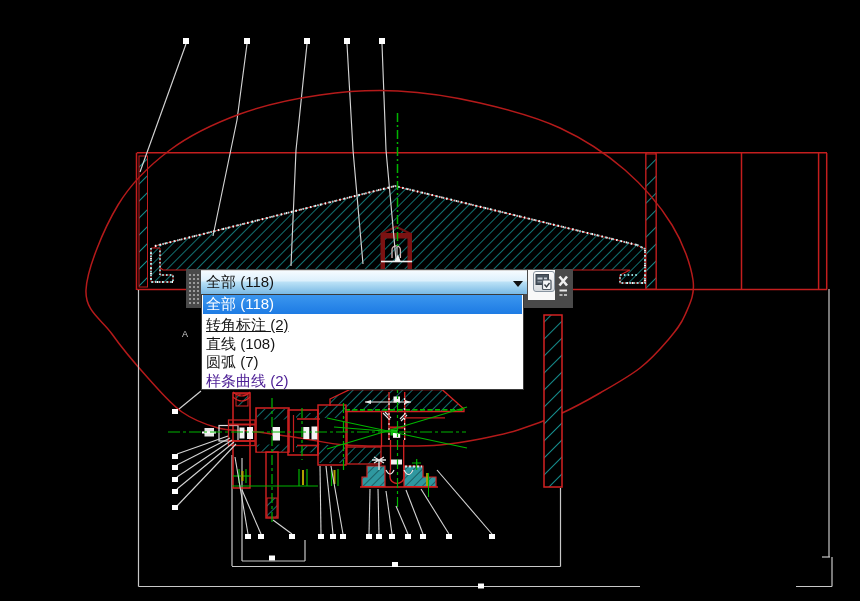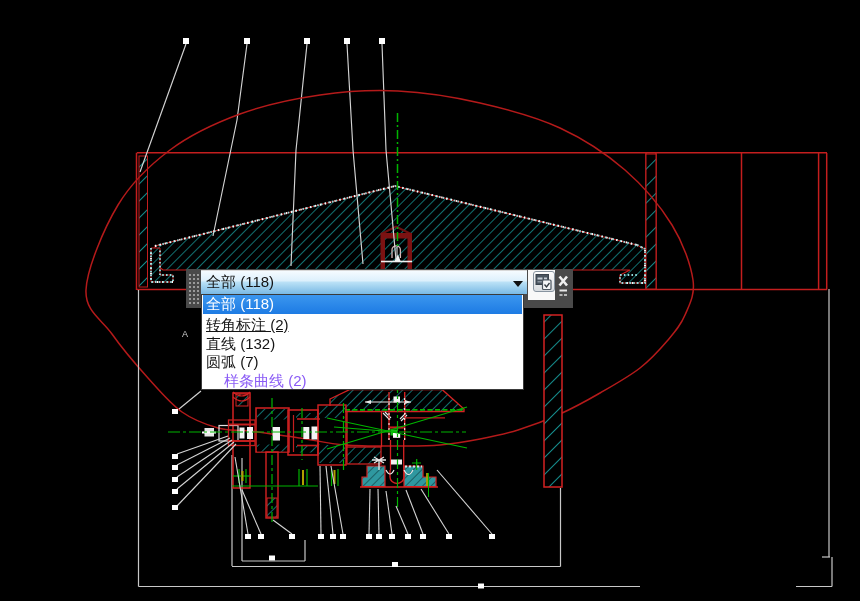--- a/index.html
+++ b/index.html
@@ -296,23 +296,23 @@
 <div style="position:absolute;left:201px;top:269.5px;width:326px;height:24.5px;
   background:linear-gradient(#f5fbff 0%,#ddf0fc 42%,#b9e0f6 50%,#79b9e4 100%);
   border-top:1px solid #d8d8d8;">
   <div style="position:absolute;left:5px;top:2px;font-size:15px;color:#141414;">全部 (118)</div>
   <div style="position:absolute;right:4px;top:10px;width:0;height:0;border-left:5.5px solid transparent;border-right:5.5px solid transparent;border-top:6.5px solid #101010;"></div>
 </div>
 
 <div style="position:absolute;left:201px;top:294px;width:323px;height:96px;background:#fff;border:1px solid #3a3a3a;">
   <div style="position:absolute;left:1px;top:0px;right:1px;height:18.5px;background:linear-gradient(#3b96ee,#1d7be4);color:#fff;font-size:15px;padding-left:3px;">全部 (118)</div>
   <div style="position:absolute;left:4px;top:21px;font-size:15px;color:#141414;text-decoration:underline;">转角标注 (2)</div>
-  <div style="position:absolute;left:4px;top:39.5px;font-size:15px;color:#141414;">直线 (132)</div>
+  <div style="position:absolute;left:4px;top:39.5px;font-size:15px;color:#141414;">直线 (108)</div>
   <div style="position:absolute;left:4px;top:58px;font-size:15px;color:#141414;">圆弧 (7)</div>
-  <div style="position:absolute;left:4px;top:76.5px;font-size:15px;color:#8b5cf6;margin-left:18px;">样条曲线 (2)</div>
+  <div style="position:absolute;left:4px;top:76.5px;font-size:15px;color:#4c1d95;">样条曲线 (2)</div>
 </div>
 
 <div style="position:absolute;left:528px;top:270px;width:27px;height:30px;background:#f8f8f8;"></div>
 <div style="position:absolute;left:532.5px;top:270.5px;width:22px;height:21.5px;background:linear-gradient(#fdfdfd,#d8dce0);border:1px solid #8894a0;border-radius:3px;"></div>
 <svg style="left:533px;top:271px" width="22" height="21">
   <rect x="3" y="3.5" width="12.5" height="10" fill="#4a5560" stroke="#39424c" stroke-width="1"></rect>
   <rect x="4.5" y="6.5" width="5" height="2" fill="#c8d0d8"></rect>
   <rect x="11" y="6.5" width="3" height="2" fill="#c8d0d8"></rect>
   <rect x="4.5" y="10" width="9" height="1.5" fill="#8a949e"></rect>
   <rect x="9.5" y="9" width="8.5" height="9.5" fill="#f4f6f8" stroke="#4a545e" stroke-width="1.2" rx="1"></rect>

